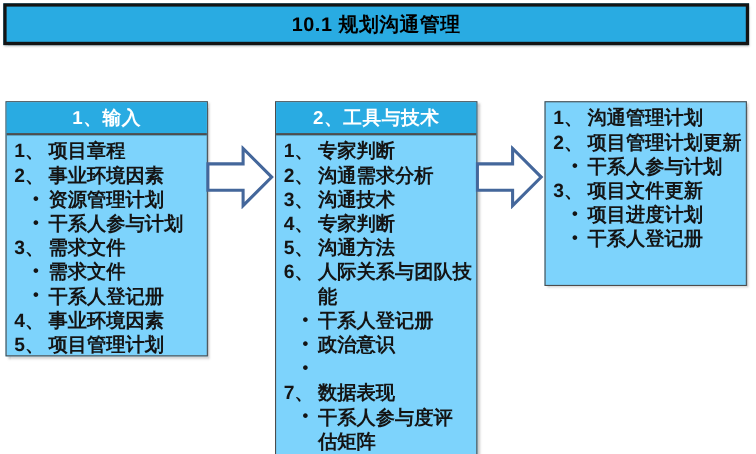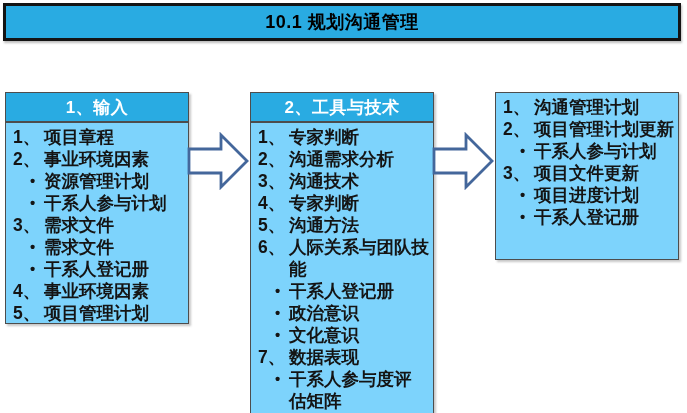--- a/index.html
+++ b/index.html
@@ -131,21 +131,20 @@
       <div class="row bullet">
           <span class="marker">•</span>
           <span class="txt">干系人登记册</span>
         </div>
       <div class="row bullet">
           <span class="marker">•</span>
           <span class="txt">政治意识</span>
         </div>
       <div class="row bullet">
           <span class="marker">•</span>
-          <span class="txt">文化意识</span>
         </div>
       <div class="row num">
           <span class="marker">7、</span>
           <span class="txt">数据表现</span>
         </div>
       <div class="row bullet">
           <span class="marker">•</span>
           <span class="txt">干系人参与度评
 估矩阵</span>
         </div>

